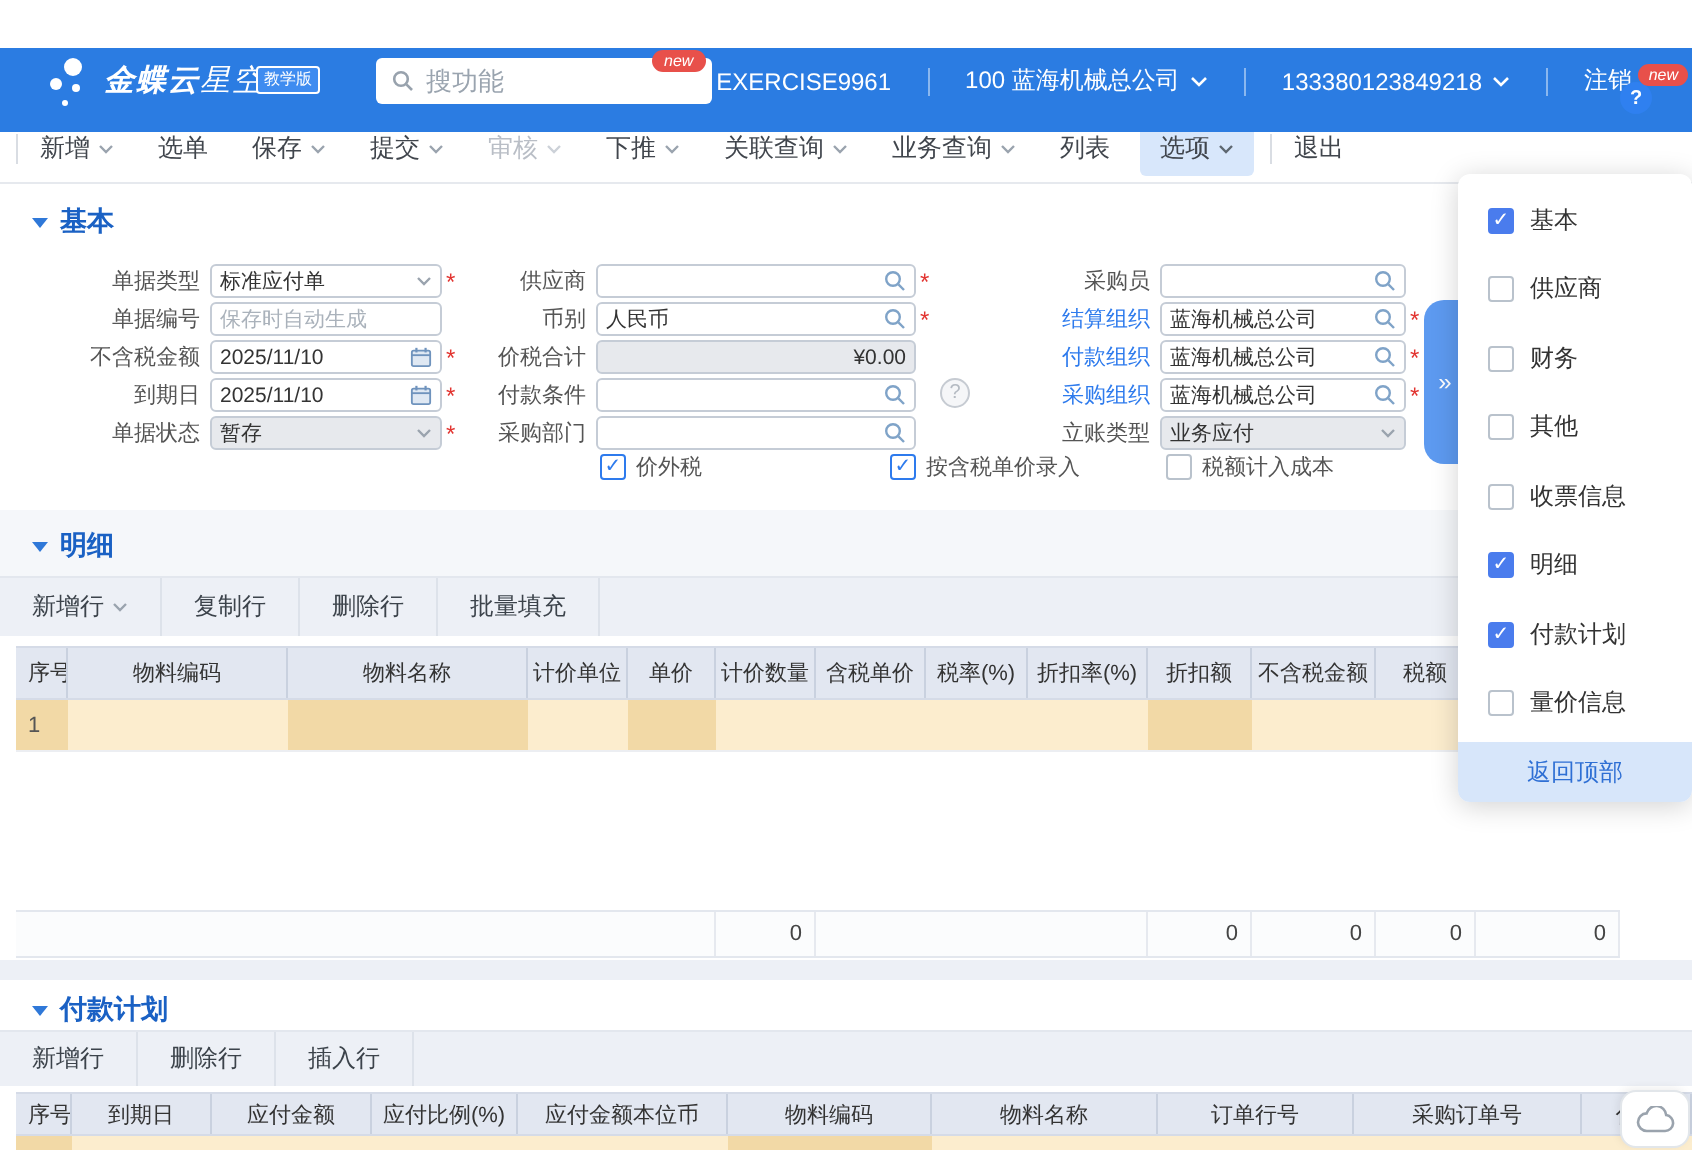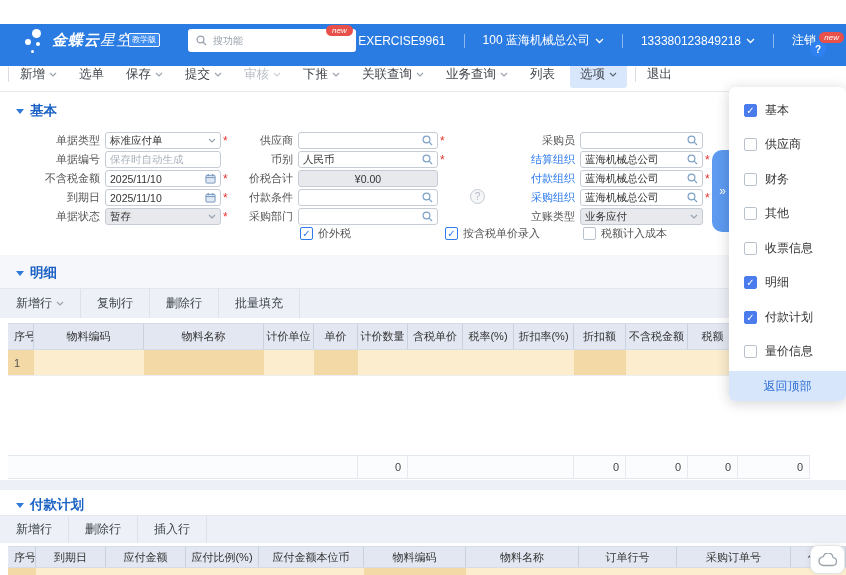--- a/index.html
+++ b/index.html
@@ -12,21 +12,21 @@
   .dots { position:absolute; left:24px; top:3px; width:26px; height:28px; }
   .dots i { position:absolute; background:#fff; border-radius:50%; }
   .d1 { width:9px; height:9px; left:8px; top:2px; }
   .d2 { width:6px; height:6px; left:1px; top:12px; }
   .d3 { width:4px; height:4px; left:12px; top:15px; }
   .d4 { width:3px; height:3px; left:7px; top:23px; }
   .brand { position:absolute; left:52px; top:7px; font-size:15px; font-weight:bold; font-style:italic; letter-spacing:1px; white-space:nowrap; }
   .brand .b2 { font-weight:normal; }
   .edu-badge { position:absolute; left:128px; top:9px; font-size:8px; line-height:10px; border:1px solid #fff; border-radius:2px; padding:1px 3px; background:#3f8cf0; white-space:nowrap; }
   .search { position:absolute; left:188px; top:5px; width:168px; height:23px; background:#fff; border-radius:3px; display:flex; align-items:center; padding:0 8px; gap:6px; }
-  .search .ph { color:#9aa4af; font-size:10px; }
+  .search .ph { color:#9aa4af; font-size:13px; }
   .new-pill { position:absolute; left:326px; top:1px; background:#e8504a; color:#fff; font-size:8px; font-style:italic; line-height:11px; padding:0 6px; border-radius:7px; z-index:11; }
   .topright { position:absolute; right:12px; top:0; height:33px; display:flex; align-items:center; font-size:12px; }
   .tr-item { display:flex; align-items:center; gap:5px; padding:0 18px; white-space:nowrap; }
   .tr-sep { width:1px; height:14px; background:rgba(255,255,255,.45); }
 
   
   .tabbar { position:absolute; left:0; top:33px; right:0; height:25px; background:#eef1f5; border-bottom:1px solid #dfe3e8; z-index:9; }
   .home-ico { position:absolute; left:14px; top:3px; font-size:15px; color:#7f8893; }
   .grid-ico { position:absolute; left:38px; top:7px; width:12px; height:12px; display:grid; grid-template-columns:5px 5px; grid-template-rows:5px 5px; gap:2px; }
   .grid-ico i { background:#9aa3ad; border-radius:1px; }
@@ -45,30 +45,30 @@
   .tb-item.hl { background:#d8e7fb; border-radius:3px; padding:5px 10px; margin:0 8px 0 4px; }
 
   
   .sec-title { position:absolute; display:flex; align-items:center; gap:6px; font-size:13.5px; font-weight:bold; color:#1a61c4; white-space:nowrap; }
   .tri { width:0; height:0; border-left:4px solid transparent; border-right:4px solid transparent; border-top:5px solid #2f78d8; }
   .frow { display:flex; align-items:center; height:19px; }
   .flabel { text-align:right; color:#555; font-size:11px; padding-right:5px; white-space:nowrap; }
   .flabel.link { color:#2e7bed; }
   .fbox { height:17px; border:1px solid #c5ccd6; border-radius:3px; background:#fff; display:flex; align-items:center; padding:0 4px; font-size:10.5px; color:#333; gap:4px; }
   .fbox .val { flex:1; white-space:nowrap; overflow:hidden; }
-  .fbox .val.right { text-align:center; }
+  .fbox .val.right { text-align:right; }
   .fbox .ph { flex:1; color:#aab2bb; white-space:nowrap; overflow:hidden; }
   .fbox.disabled { background:#e7e9ed; }
   .req { color:#e23430; font-size:12px; margin-left:2px; line-height:10px; }
   .col1 { position:absolute; left:8px; top:131px; }
   .col1 .flabel { width:97px; }
   .col1 .fbox { width:116px; }
   .col2 { position:absolute; left:238px; top:131px; }
   .col2 .flabel { width:60px; }
-  .col2 .fbox { width:140px; }
+  .col2 .fbox { width:160px; }
   .col3 { position:absolute; left:502px; top:131px; }
   .col3 .flabel { width:78px; }
   .col3 .fbox { width:123px; }
   .cbrow { position:absolute; top:226px; left:0; right:0; height:15px; }
   .cbitem { position:absolute; display:flex; align-items:center; gap:5px; font-size:11px; color:#555; white-space:nowrap; }
   .cb { width:13px; height:13px; border:1px solid #b9c2cc; border-radius:2px; background:#fff; display:inline-flex; align-items:center; justify-content:center; font-size:10px; }
   .cb.lite-checked { border-color:#2e7bed; color:#2e7bed; }
   .cb.solid-checked { border-color:#4a7ced; background:#4a7ced; color:#fff; }
   .help-circle { position:absolute; left:470px; top:189px; width:15px; height:15px; border-radius:50%; border:1px solid #c6cbd2; background:#f5f6f8; color:#b4bac2; font-size:10px; display:flex; align-items:center; justify-content:center; }
   .expand-tab { position:absolute; left:712px; top:150px; width:21px; height:82px; background:#5d9af0; border-radius:10px 0 0 10px; color:#fff; display:flex; align-items:center; justify-content:center; font-size:12px; z-index:40; }

